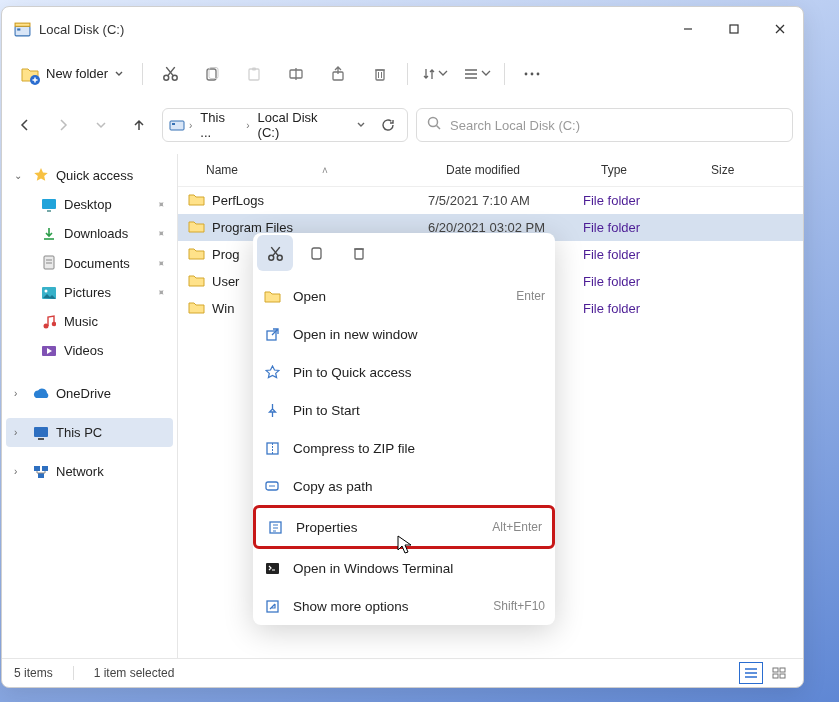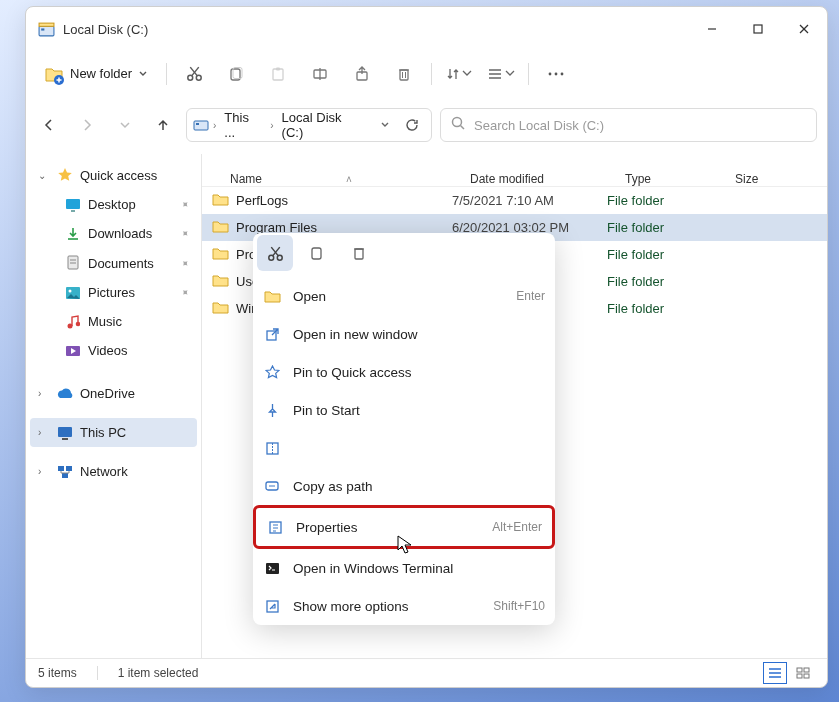--- a/index.html
+++ b/index.html
@@ -14,21 +14,21 @@
   overflow: hidden;
 }
 .desktop-bg {
   position: relative;
   width: 839px;
   height: 702px;
   background: linear-gradient(160deg, #e3edff 0%, #5f87d4 100%);
 }
 .window {
   position: absolute;
-  left: 25px;
+  left: 1px;
   top: 6px;
   width: 801px;
   height: 680px;
   background: #fff;
   border: 1px solid #cfcfcf;
   border-radius: 8px;
   box-shadow: 0 6px 24px rgba(0,0,0,0.1);
   display: flex;
   flex-direction: column;
 }
@@ -166,21 +166,21 @@
   white-space: nowrap;
 }
 .tree-row.selected { background: #dde6f3; }
 .tree-exp { width: 12px; color:#666; font-size:10px; }
 .tree-icn { width: 18px; display:flex; align-items:center; justify-content:center; }
 .pin { color:#a9a9a9; margin-left:auto; font-size: 10px; transform:rotate(45deg);}
 
 .content { flex:1; display:flex; flex-direction:column; position:relative; }
 .headrow {
   display:flex;
-  align-items:flex-end;
+  align-items:center;
   font-size: 12px;
   color:#333;
   border-bottom: 1px solid #eee;
   height:32px;
   padding-right: 12px;
 }
 .col-name { flex:0 0 240px; padding-left:28px; display:flex; gap:4px; align-items:center;}
 .col-date { flex:0 0 155px; }
 .col-type { flex:0 0 110px; }
 .col-size { flex:1; }
@@ -190,21 +190,21 @@
   display:flex;
   align-items:center;
   padding: 5px 12px 5px 10px;
   font-size:13px;
 }
 .filerow.selected { background:#d5e0ef; }
 .filerow .ficon { width:18px; margin-right:6px; display:inline-block; }
 .filerow .fname { display:inline-block; }
 .c-name { flex:0 0 240px; display:flex; align-items:center; }
 .c-date { flex:0 0 155px; color:#444; }
-.c-type { flex:0 0 110px; color:#14532d;}
+.c-type { flex:0 0 110px; color:#4c1d95;}
 .c-size { flex:1; }
 
 .statusbar {
   height: 28px;
   border-top: 1px solid #e6e6e6;
   display:flex;
   align-items:center;
   padding: 0 12px;
   font-size:12px;
   color:#444;
@@ -701,20 +701,21 @@
         </span>
       <span class="ci-label">Pin to Start</span>
     </div>
     <div class="ctx-item">
       <span class="ci-ico">
           <svg width="15" height="15">
             <rect x="2" y="2" width="11" height="11" stroke="#3d78c7" fill="none" stroke-width="1.3"></rect>
             <line x1="7.5" y1="2" x2="7.5" y2="13" stroke="#3d78c7" stroke-dasharray="2 1"></line>
           </svg>
         </span>
+      <span class="ci-label">Compress to ZIP file</span>
     </div>
     <div class="ctx-item">
       <span class="ci-ico">
           <svg width="16" height="14">
             <rect x="2" y="3" width="12" height="8" rx="2" stroke="#3d78c7" fill="none" stroke-width="1.3"></rect>
             <line x1="5" y1="7" x2="11" y2="7" stroke="#3d78c7"></line>
           </svg>
         </span>
       <span class="ci-label">Copy as path</span>
     </div>

